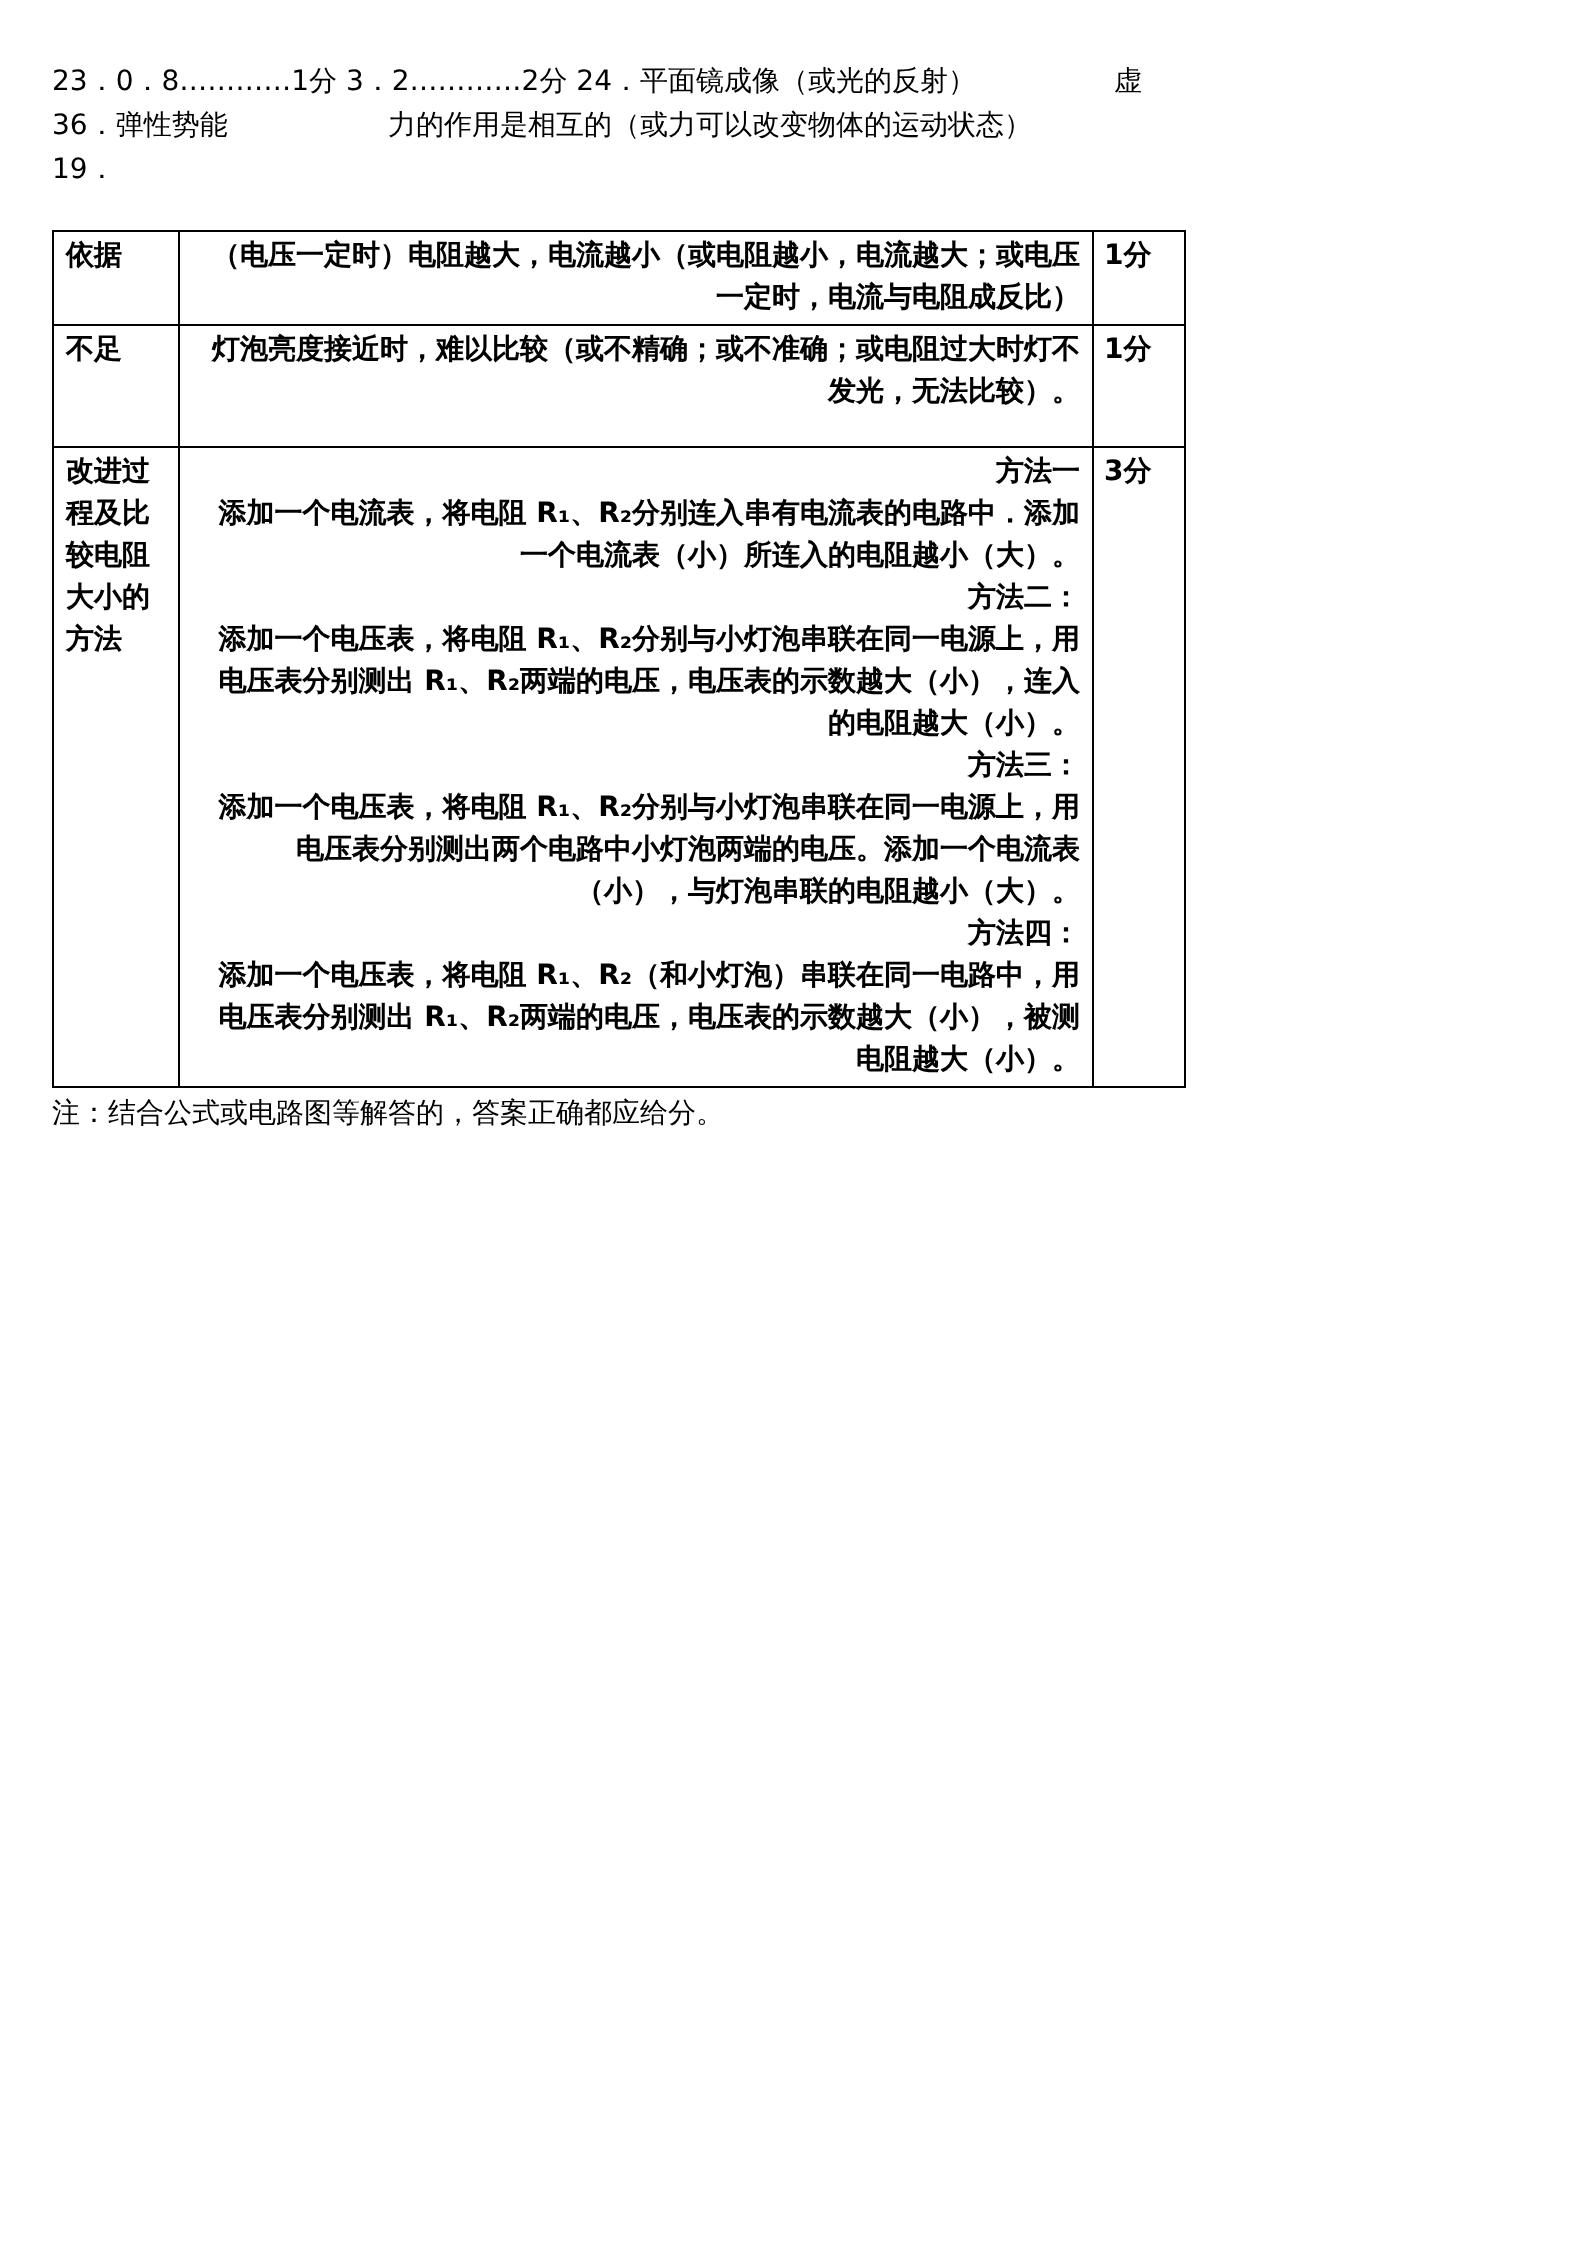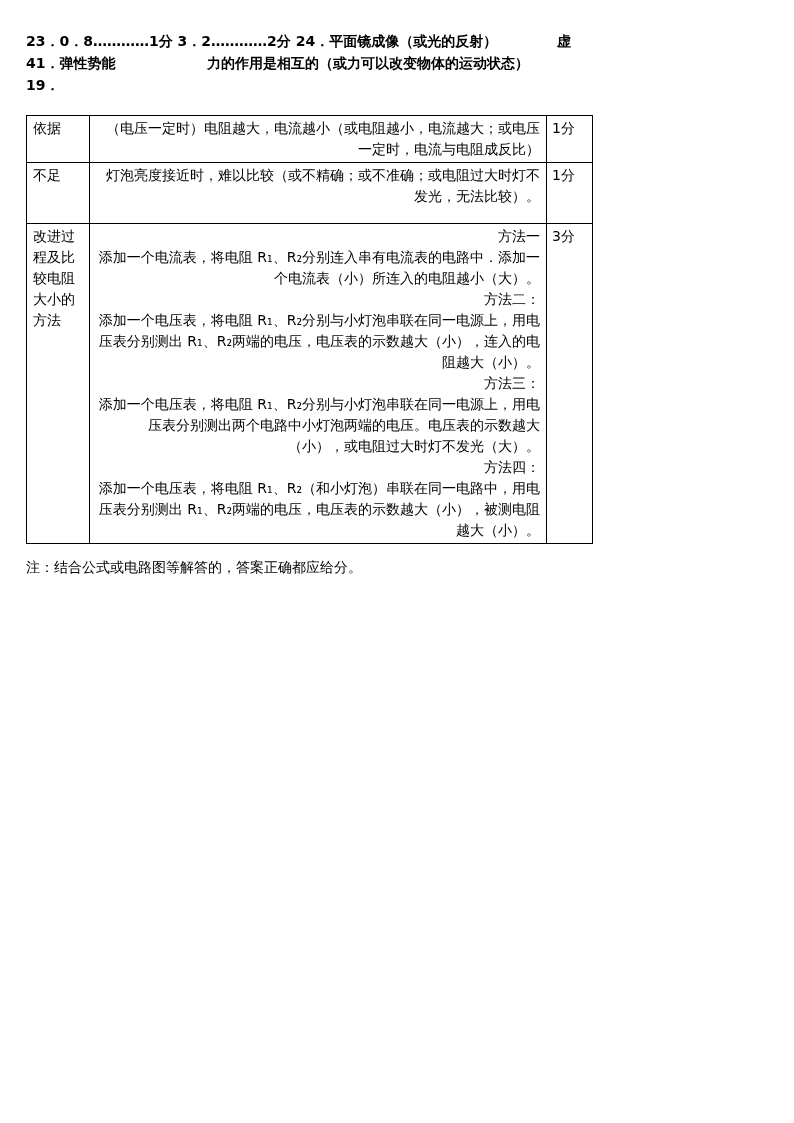--- a/index.html
+++ b/index.html
@@ -18,70 +18,70 @@
     position: absolute;
     left: 26px;
     top: 30px;
     width: 742px;
   }
   .topline {
     position: relative;
     height: 22px;
     line-height: 22px;
     white-space: nowrap;
-    font-weight: bold;
   }
   .line1-right {
     position: absolute;
     left: 531px;
     top: 0;
   }
   .line2-tail {
     position: absolute;
-    left: 181px;
+    left: 168px;
     top: 0;
   }
   table.answer-table {
     border-collapse: collapse;
     table-layout: fixed;
     width: 566px;
     margin-top: 19px;
+    font-weight: bold;
   }
   table.answer-table td {
     border: 1px solid #000000;
     vertical-align: top;
     line-height: 21px;
     font-size: 14px;
   }
   .label-cell   { width: 63px;  padding: 2px 4px 2px 6px; }
   .content-cell { width: 457px; padding: 2px 6px 2px 6px; text-align: right; }
   .score-cell   { width: 46px;  padding: 2px 3px 2px 5px; }
   tr.row-basis       { height: 45px; }
   tr.row-shortcoming { height: 61px; }
   tr.row-improvement { height: 313px; }
   .method-title { line-height: 21px; }
   .method-text  { line-height: 21px; }
   .note {
-    margin-top: 13px;
+    margin-top: 3px;
     line-height: 21px;
   }
 </style>
 </head>
 <body>
 
 <div class="page">
   <div class="content">
 
     <div class="topline">
       <span>23．0．8…………1分 3．2…………2分 24．平面镜成像（或光的反射）</span>
       <span class="line1-right">虚</span>
     </div>
 
     <div class="topline">
-      <span>41．弹性势能</span>
+      <span>36．弹性势能</span>
       <span class="line2-tail">力的作用是相互的（或力可以改变物体的运动状态）</span>
     </div>
 
     <div class="topline">
       <span>19．</span>
     </div>
 
     <table class="answer-table">
       <tbody>
         <tr class="row-basis">
@@ -102,21 +102,21 @@
             <div class="method">
               <div class="method-title">方法一</div>
               <div class="method-text">添加一个电流表，将电阻 R₁、R₂分别连入串有电流表的电路中．添加一个电流表（小）所连入的电阻越小（大）。</div>
             </div>
             <div class="method">
               <div class="method-title">方法二：</div>
               <div class="method-text">添加一个电压表，将电阻 R₁、R₂分别与小灯泡串联在同一电源上，用电压表分别测出 R₁、R₂两端的电压，电压表的示数越大（小），连入的电阻越大（小）。</div>
             </div>
             <div class="method">
               <div class="method-title">方法三：</div>
-              <div class="method-text">添加一个电压表，将电阻 R₁、R₂分别与小灯泡串联在同一电源上，用电压表分别测出两个电路中小灯泡两端的电压。电压表的示数越大（小），或电阻过大时灯不发光（大）。</div>
+              <div class="method-text">添加一个电压表，将电阻 R₁、R₂分别与小灯泡串联在同一电源上，用电压表分别测出两个电路中小灯泡两端的电压。添加一个电流表（小），与灯泡串联的电阻越小（大）。</div>
             </div>
             <div class="method">
               <div class="method-title">方法四：</div>
               <div class="method-text">添加一个电压表，将电阻 R₁、R₂（和小灯泡）串联在同一电路中，用电压表分别测出 R₁、R₂两端的电压，电压表的示数越大（小），被测电阻越大（小）。</div>
             </div>
           </td>
           <td class="score-cell">3分</td>
         </tr>
       </tbody>
     </table>

